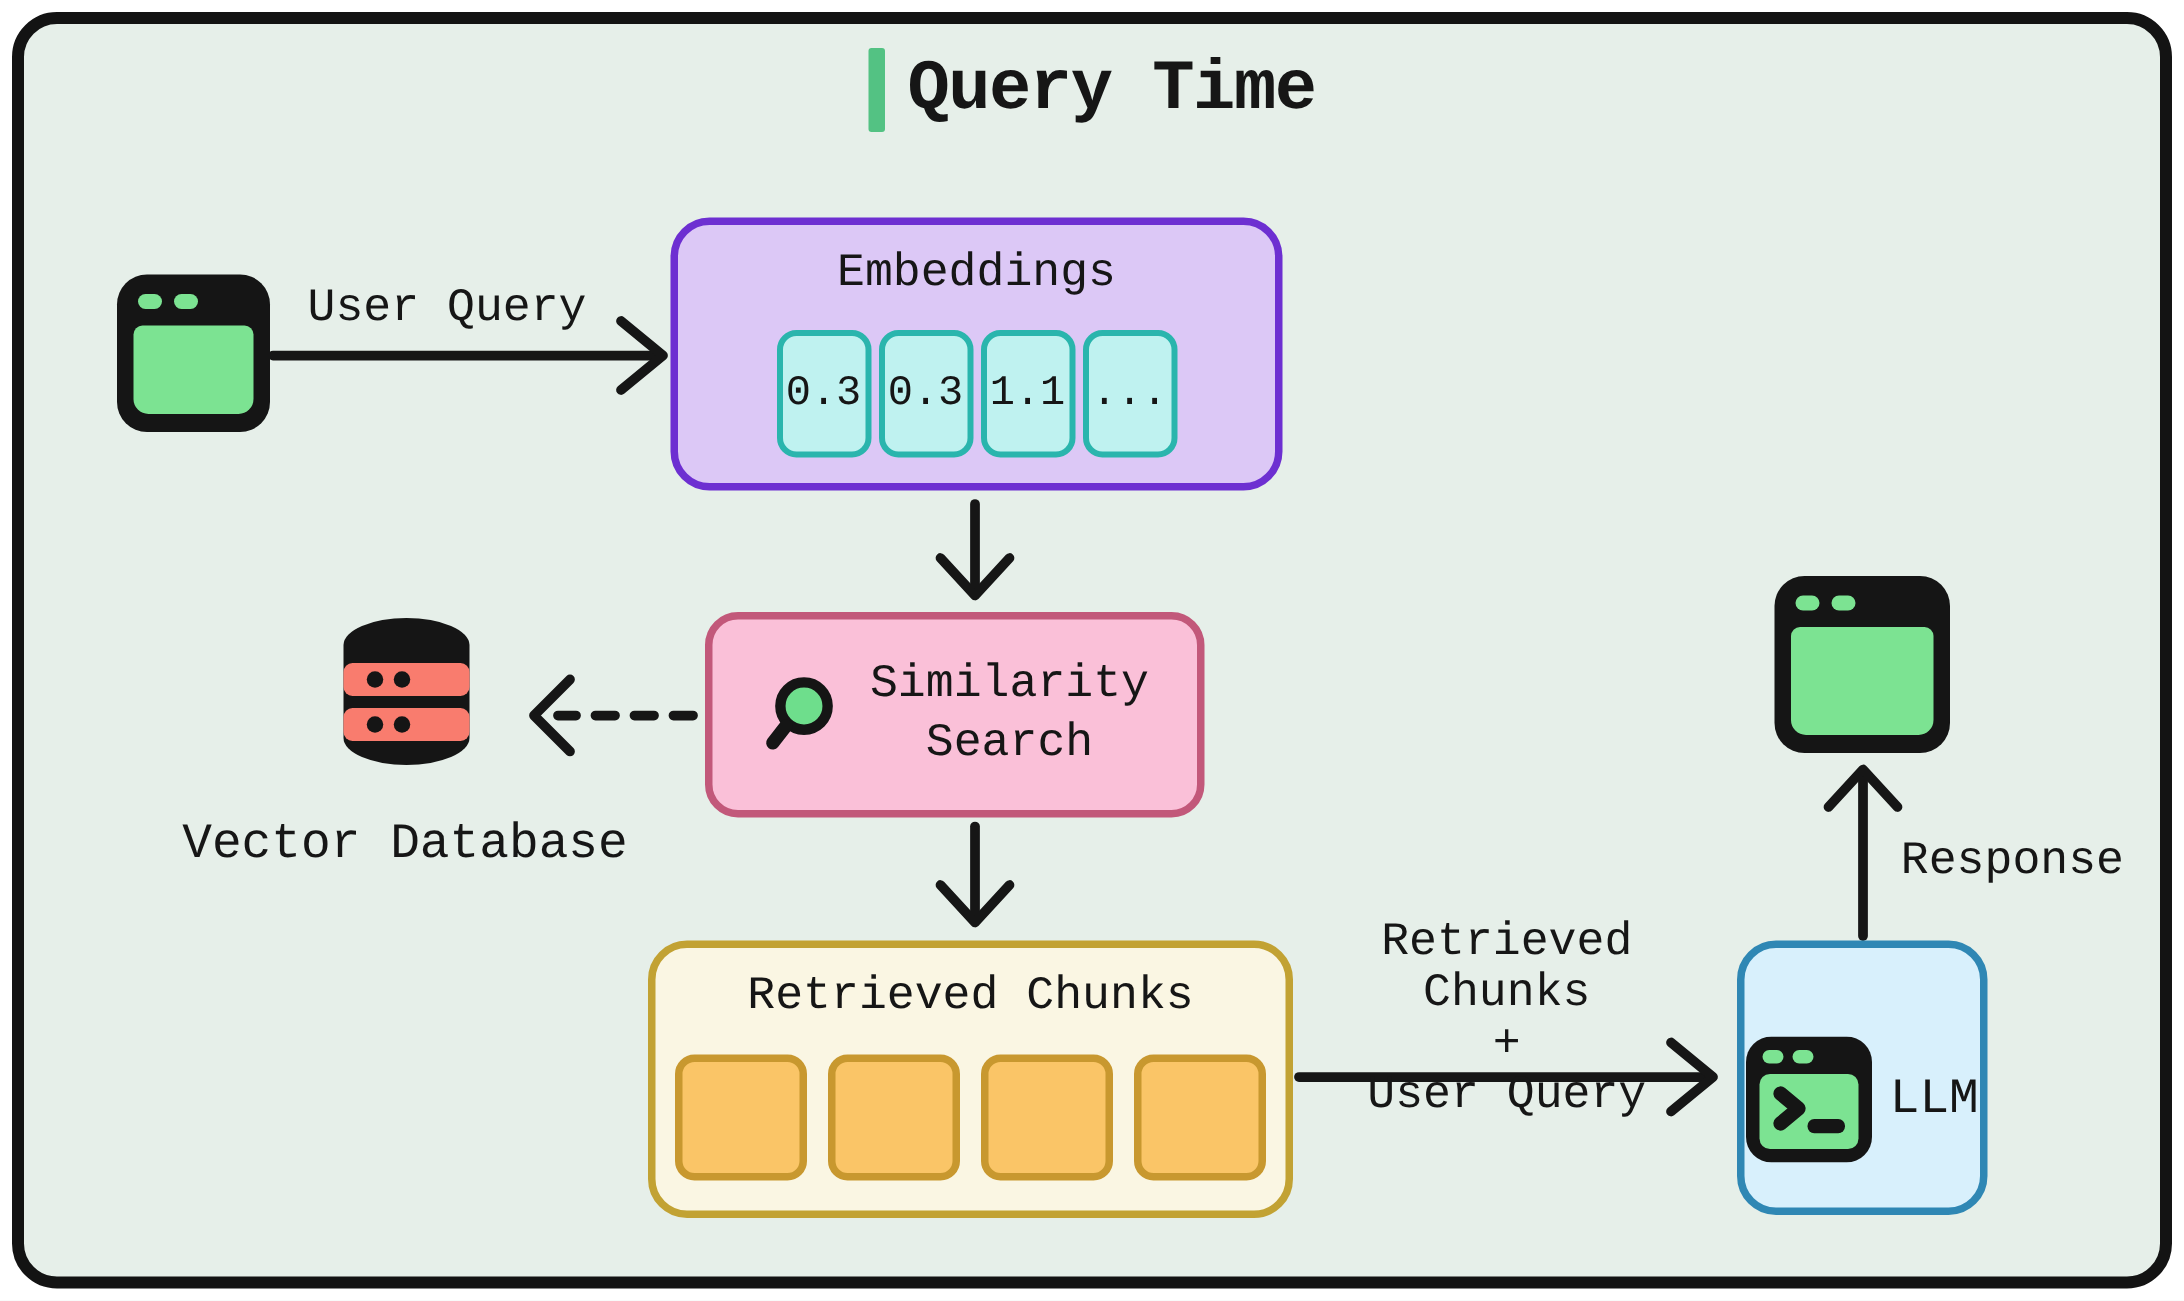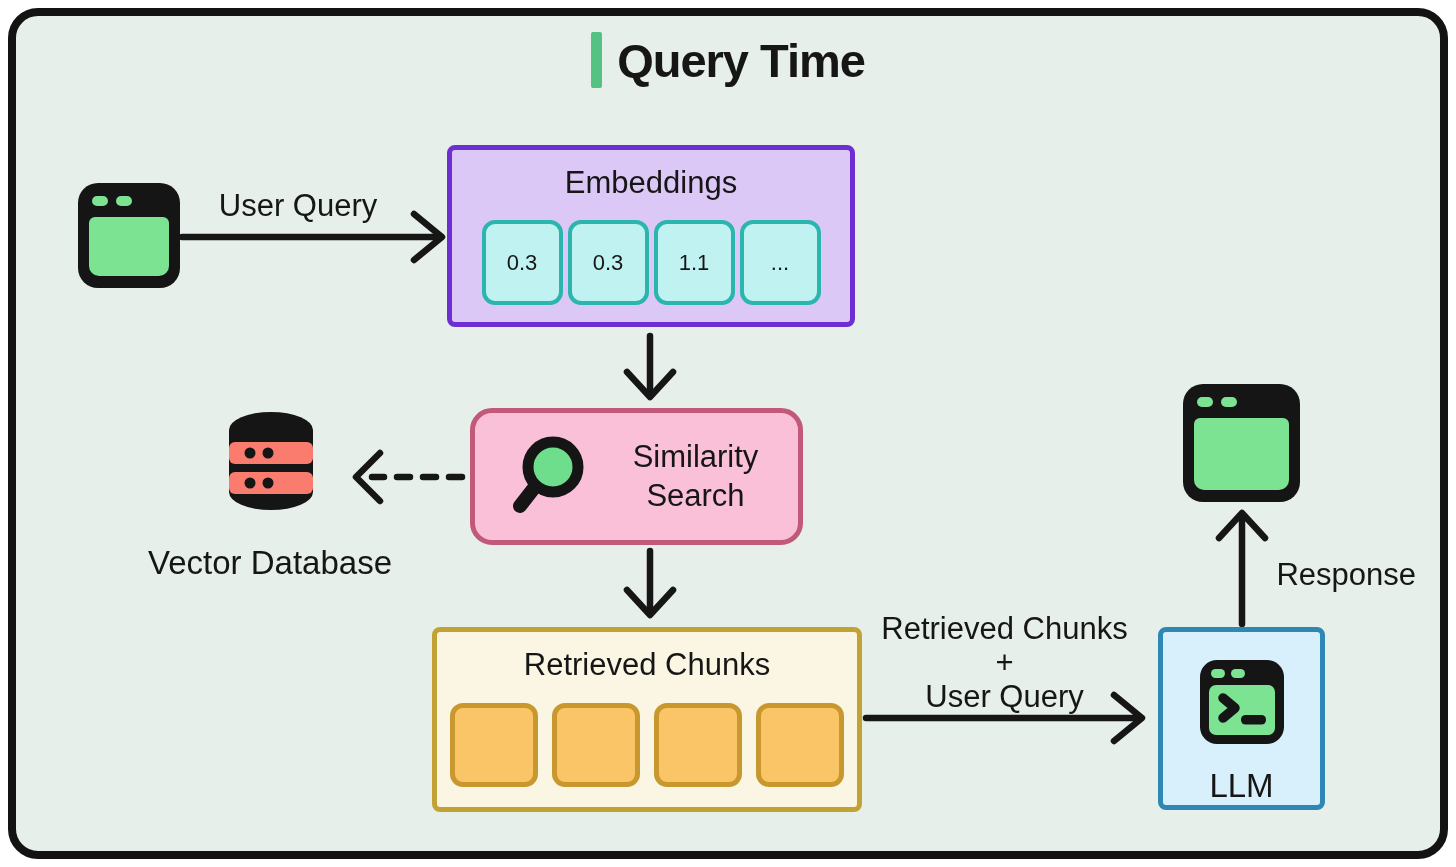--- a/index.html
+++ b/index.html
@@ -7,50 +7,50 @@
     --purple-fill:#dcc8f6; --purple-border:#6d2fd1;
     --cyan-fill:#bff2f0; --teal-border:#2ab5ad;
     --pink-fill:#fac0d8; --pink-border:#c2587a;
     --salmon:#f97c6e;
     --cream-fill:#faf6e3; --gold-border:#c2a233;
     --orange-fill:#fac567; --orange-border:#c8982f;
     --blue-fill:#d8f0fc; --blue-border:#2f87b4;
   }
   *{box-sizing:border-box;margin:0;padding:0}
   html,body{width:1456px;height:867px;background:#ffffff;font-family:"Liberation Sans","DejaVu Sans",sans-serif;color:var(--ink);}
-  #canvas{position:relative;width:1456px;height:867px;overflow:hidden;}
+  #canvas{position:relative;width:1456px;height:867px;overflow:hidden;font-family:Liberation Mono, monospace;}
   #frame{position:absolute;left:8px;top:8px;right:8px;bottom:8px;background:var(--bg);
          border:8px solid #131313;border-radius:30px;}
   
   .title-row{position:absolute;top:32px;left:0;width:100%;display:flex;justify-content:center;align-items:center;gap:15px;z-index:3}
   .title-bar{width:11px;height:56px;background:var(--green);border-radius:2px}
   .title-text{font-size:47px;font-weight:bold;letter-spacing:-1px}
   
   #arrows{position:absolute;left:0;top:0;width:1456px;height:867px;z-index:1;pointer-events:none}
   #arrows polyline,#arrows line{stroke:#161616;stroke-width:6.5;fill:none;stroke-linecap:round;stroke-linejoin:round}
   
   .browser-icon{position:absolute;background:#151515;border-radius:20px;z-index:2}
   .browser-icon .dot{position:absolute;background:var(--green-light);border-radius:5px;width:16px;height:10px;top:13px}
   .browser-icon .d1{left:14px}.browser-icon .d2{left:38px}
   .browser-icon .screen{position:absolute;left:11px;right:11px;top:34px;bottom:12px;background:var(--green-light);border-radius:6px 6px 10px 10px}
   
-  .node{position:absolute;z-index:2;border-radius:8px}
+  .node{position:absolute;z-index:2;border-radius:26px}
   #embeddings{left:447px;top:145px;width:408px;height:182px;background:var(--purple-fill);border:5px solid var(--purple-border);}
   .box-title{text-align:center;font-size:31px;margin-top:15px}
   .cell-row{position:absolute;left:0;right:0;bottom:17px;display:flex;justify-content:center;gap:5px}
-  .cell{width:81px;height:85px;background:var(--cyan-fill);border:4px solid var(--teal-border);border-radius:13px;
-        display:flex;align-items:center;justify-content:center;font-size:22px}
+  .cell{width:63px;height:85px;background:var(--cyan-fill);border:4px solid var(--teal-border);border-radius:13px;
+        display:flex;align-items:center;justify-content:center;font-size:28px}
   #similarity{left:470px;top:408px;width:333px;height:137px;background:var(--pink-fill);border:5px solid var(--pink-border);
         border-radius:22px;display:flex;align-items:center;justify-content:flex-start;padding-left:32px;gap:20px}
-  .sim-label{flex:1;text-align:center;font-size:31px;line-height:1.25;padding-right:18px}
+  .sim-label{flex:1;text-align:center;font-size:31px;line-height:1.25;padding-right:32px}
   #retrieved{left:432px;top:627px;width:430px;height:185px;background:var(--cream-fill);border:5px solid var(--gold-border);}
   .chunk-row{position:absolute;left:0;right:0;bottom:20px;display:flex;justify-content:center;gap:14px}
   .chunk{width:88px;height:84px;background:var(--orange-fill);border:5px solid var(--orange-border);border-radius:13px}
   #llm{left:1158px;top:627px;width:167px;height:183px;background:var(--blue-fill);border:5px solid var(--blue-border);
-       display:flex;flex-direction:column;align-items:center;justify-content:space-between;padding-top:28px;gap:12px}
+       display:flex;flex-direction:row;align-items:center;justify-content:center;padding-top:28px;gap:12px}
   .llm-label{font-size:33px}
   
   .edge-label{position:absolute;z-index:2;font-size:31px;text-align:center}
   #user-query-label{left:178px;top:188px;width:240px}
   #vector-db-label{left:110px;top:544px;width:320px;font-size:33px}
   #transfer-label{left:872px;top:612px;width:265px;line-height:1.1}
   #response-label{left:1256px;top:557px;width:160px;text-align:right}
   
   .icon-wrap{position:absolute;z-index:2}
 </style>

